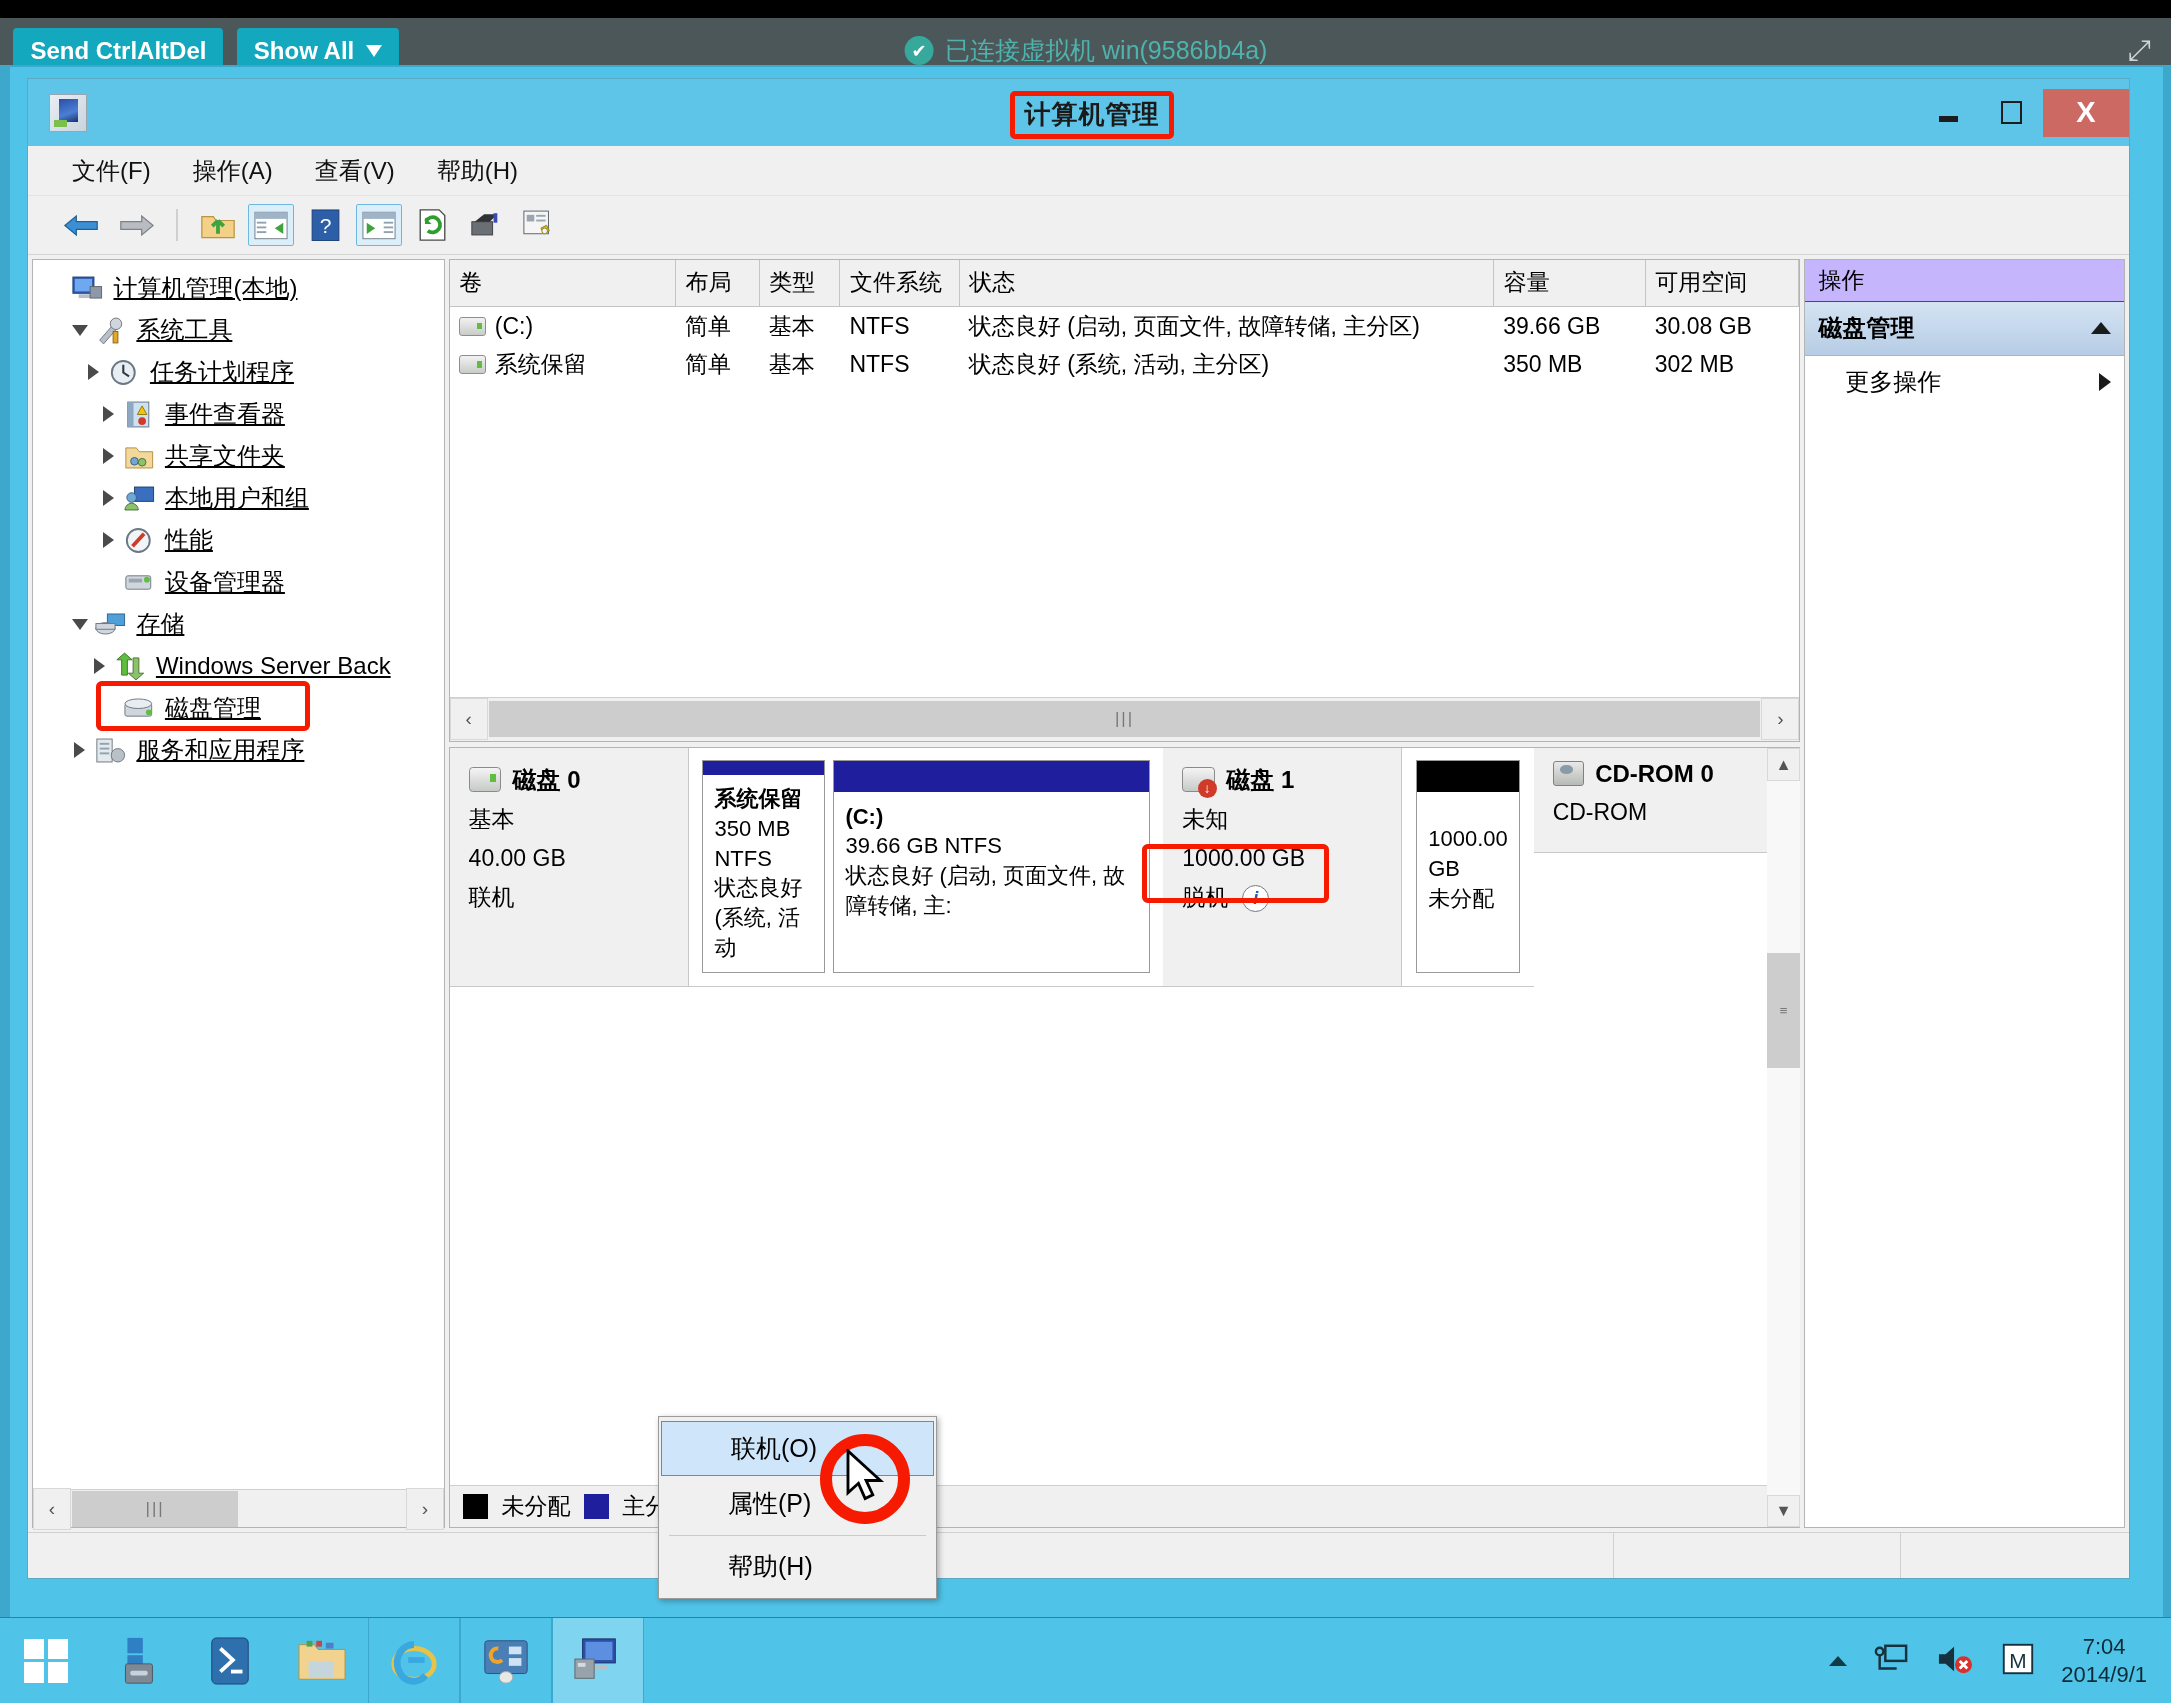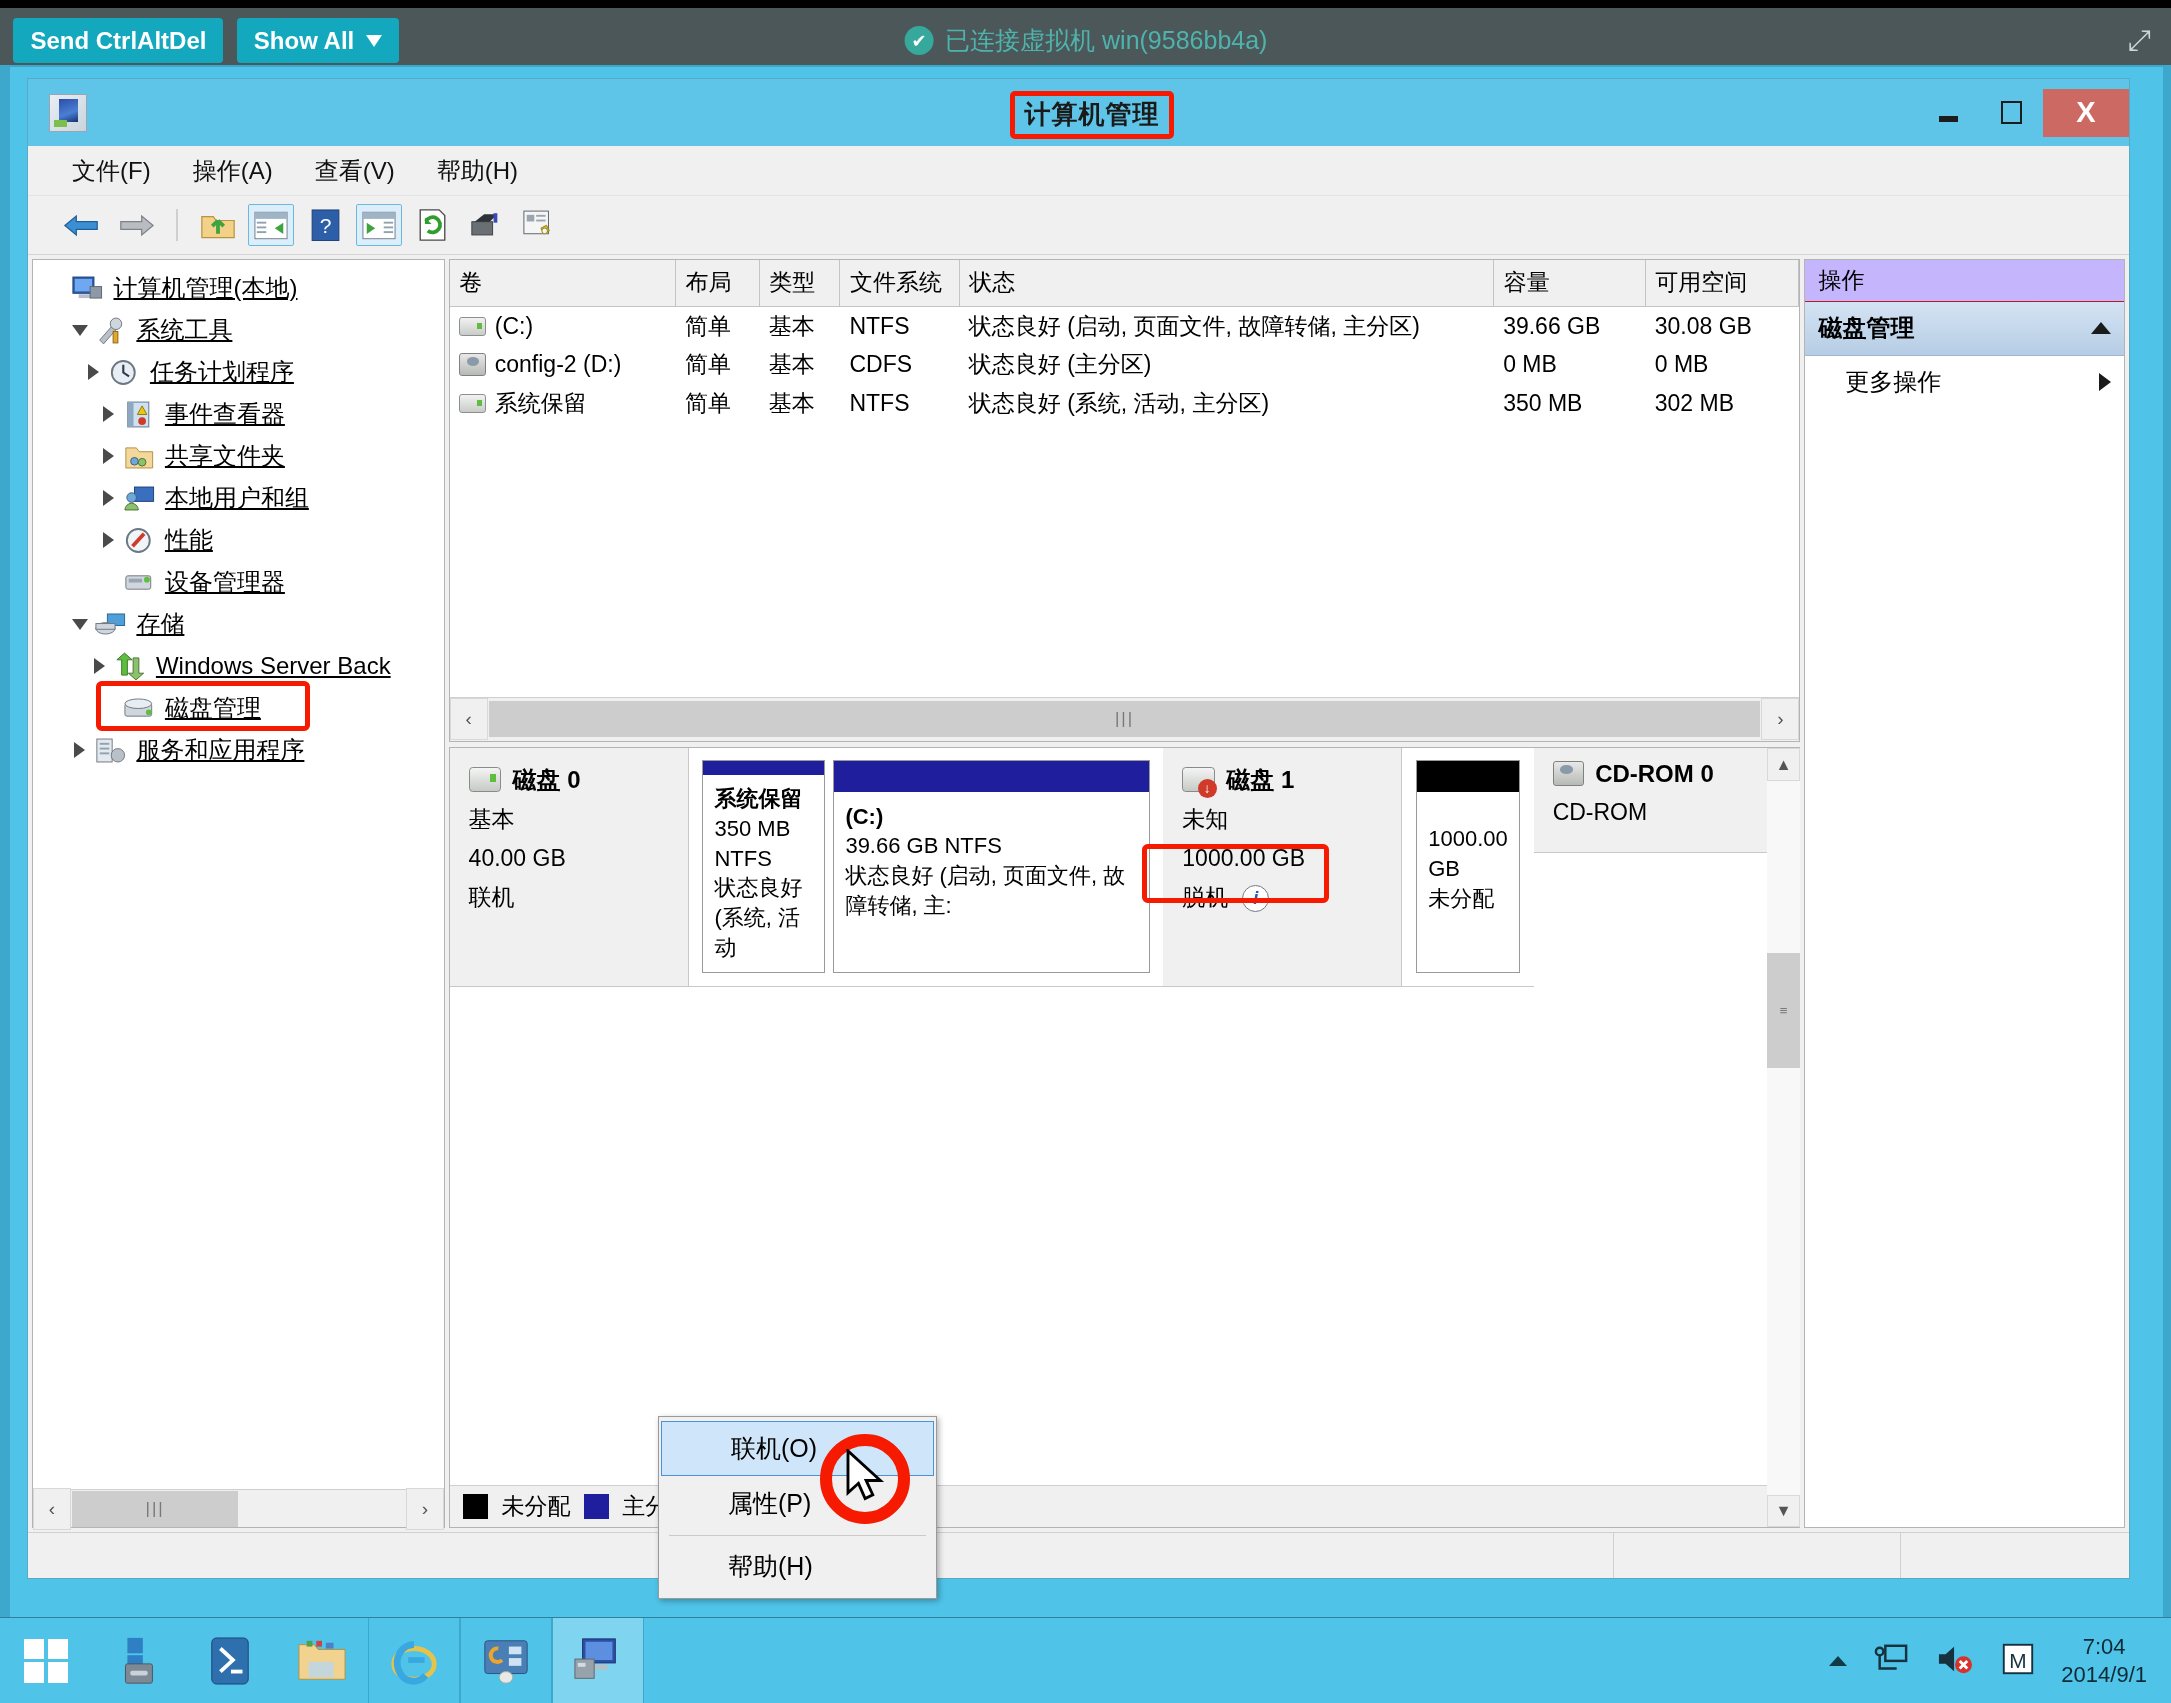--- a/index.html
+++ b/index.html
@@ -5,21 +5,21 @@
   * { box-sizing: border-box; margin: 0; padding: 0; }
   html, body {
     width: 2172px; height: 1703px;
     background: #000;
     font-family: "Liberation Sans", "DejaVu Sans", sans-serif;
     overflow: hidden;
   }
 
   
   .vnc-bar {
-    position: absolute; top: 8px; left: 0; width: 2172px; height: 65px;
+    position: absolute; top: 18px; left: 0; width: 2172px; height: 65px;
     background: #4c5759;
     display: flex; align-items: center;
   }
   .vnc-btn {
     background: #13a8bd; color: #fff;
     font-size: 24px; font-weight: bold;
     padding: 8.6px 17px; margin-left: 13.4px;
     border-radius: 3.8px; white-space: nowrap;
     display: flex; align-items: center; gap: 11.5px;
   }
@@ -670,34 +670,20 @@
                 <td>简单</td>
                 <td>基本</td>
                 <td>NTFS</td>
                 <td>状态良好 (启动, 页面文件, 故障转储, 主分区)</td>
                 <td>39.66 GB</td>
                 <td>30.08 GB</td>
               </tr>
               <tr>
                 <td>
                   <span class="vol-name">
-                    <i class="cd-ico"></i>
-                    <span>config-2 (D:)</span>
-                  </span>
-                </td>
-                <td>简单</td>
-                <td>基本</td>
-                <td>CDFS</td>
-                <td>状态良好 (主分区)</td>
-                <td>0 MB</td>
-                <td>0 MB</td>
-              </tr>
-              <tr>
-                <td>
-                  <span class="vol-name">
                     <i class="drv-ico"></i>
                     <span>系统保留</span>
                   </span>
                 </td>
                 <td>简单</td>
                 <td>基本</td>
                 <td>NTFS</td>
                 <td>状态良好 (系统, 活动, 主分区)</td>
                 <td>350 MB</td>
                 <td>302 MB</td>

